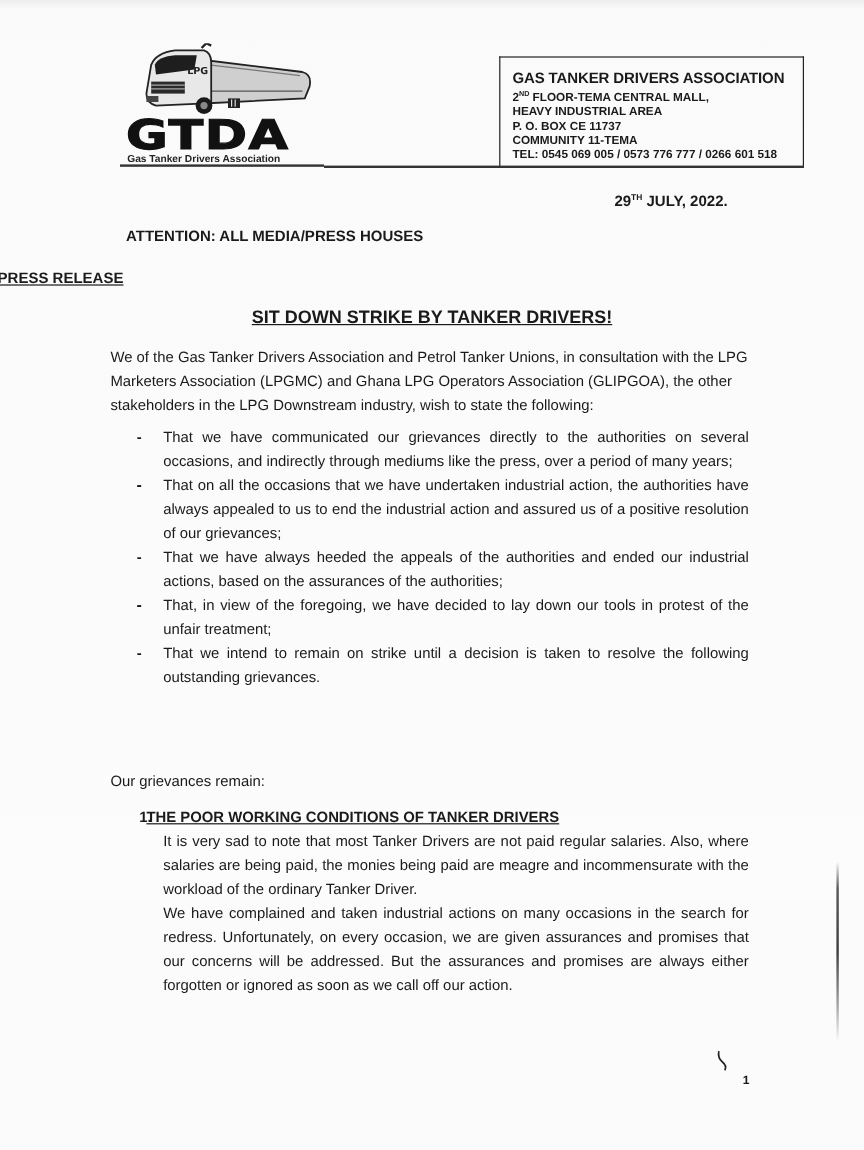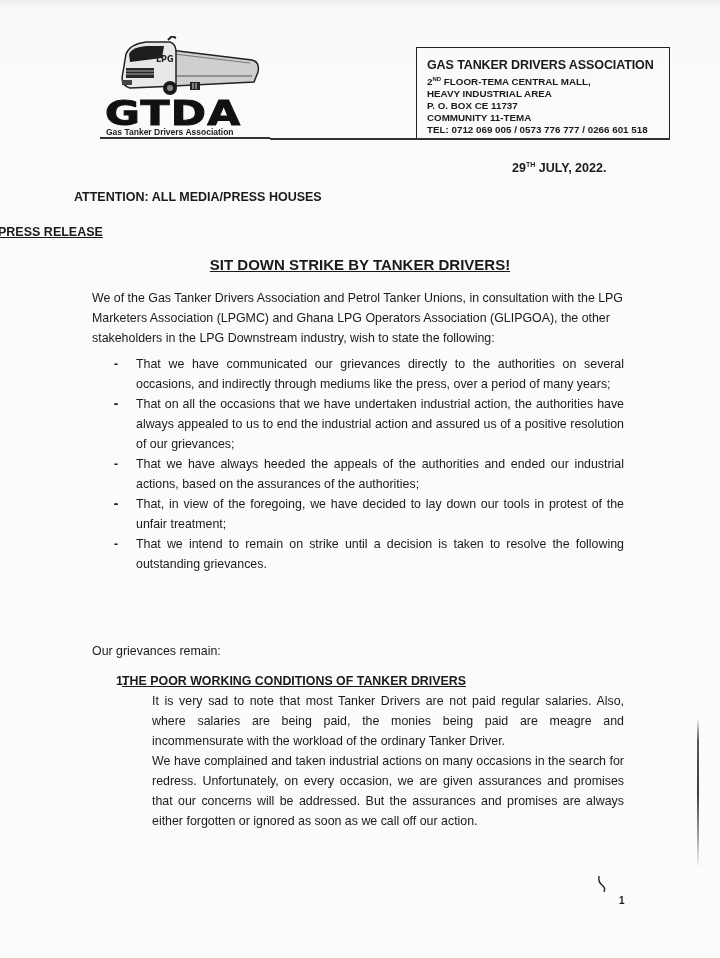--- a/index.html
+++ b/index.html
@@ -46,21 +46,21 @@
     .addr-line { font-size: 9.8px; font-weight: bold; line-height: 12px; white-space: nowrap; }
     .addr-line sup { font-size: 6px; vertical-align: 4px; }
 
     .date {
       position: absolute; left: 512px; top: 161px;
       font-size: 12.5px; font-weight: bold; white-space: nowrap;
     }
     .date sup { font-size: 7px; vertical-align: 5px; }
 
     .attention {
-      position: absolute; left: 74px; top: 190px;
+      position: absolute; left: 105px; top: 190px;
       font-size: 12.5px; font-weight: bold; white-space: nowrap;
     }
     .press-release {
       position: absolute; left: 0; width: 720px; top: 225px; text-align: left; padding-left: 0px;
       font-size: 12.5px; font-weight: bold; text-decoration: underline;
     }
     .press-release span { position: relative; left: -2px; }
     .strike-title {
       position: absolute; left: 0; width: 720px; top: 256px; text-align: center;
       font-size: 15px; font-weight: bold; text-decoration: underline;
@@ -87,21 +87,21 @@
     }
     .section {
       position: absolute; left: 116px; top: 671px; width: 508px;
     }
     .section-heading {
       font-size: 12.4px; font-weight: bold; line-height: 20px; position: relative;
     }
     .section-heading .num { position: absolute; left: 0; }
     .section-heading .title { margin-left: 6px; text-decoration: underline; }
     .section-body {
-      margin-left: 36px; font-size: 12.4px; line-height: 20px; text-align: justify;
+      margin-left: 20px; font-size: 12.4px; line-height: 20px; text-align: justify;
     }
     .section-body p { text-align: justify; }
 
     .page-number {
       position: absolute; left: 619px; top: 895px; font-size: 10px; font-weight: bold;
     }
     .pen-mark {
       position: absolute; left: 596px; top: 874px;
     }
     .margin-line {
@@ -145,21 +145,21 @@
     <div class="logo-sub">Gas Tanker Drivers Association</div>
     <div class="logo-underline"></div>
   </div>
 
   <div class="addr-box">
     <div class="addr-title">GAS TANKER DRIVERS ASSOCIATION</div>
     <div class="addr-line"><span>2</span><sup>ND</sup><span> FLOOR-TEMA CENTRAL MALL,</span></div>
     <div class="addr-line">HEAVY INDUSTRIAL AREA</div>
     <div class="addr-line">P. O. BOX CE 11737</div>
     <div class="addr-line">COMMUNITY 11-TEMA</div>
-    <div class="addr-line">TEL: 0712 069 005 / 0573 776 777 / 0266 601 518</div>
+    <div class="addr-line">TEL: 0545 069 005 / 0573 776 777 / 0266 601 518</div>
   </div>
   <div class="addr-bottom-line"></div>
 
   <div class="date"><span>29</span><sup>TH</sup><span> JULY, 2022.</span></div>
 
   <div class="attention">ATTENTION: ALL MEDIA/PRESS HOUSES</div>
 
   <div class="press-release"><span>PRESS RELEASE</span></div>
   <div class="strike-title">SIT DOWN STRIKE BY TANKER DRIVERS!</div>
 

